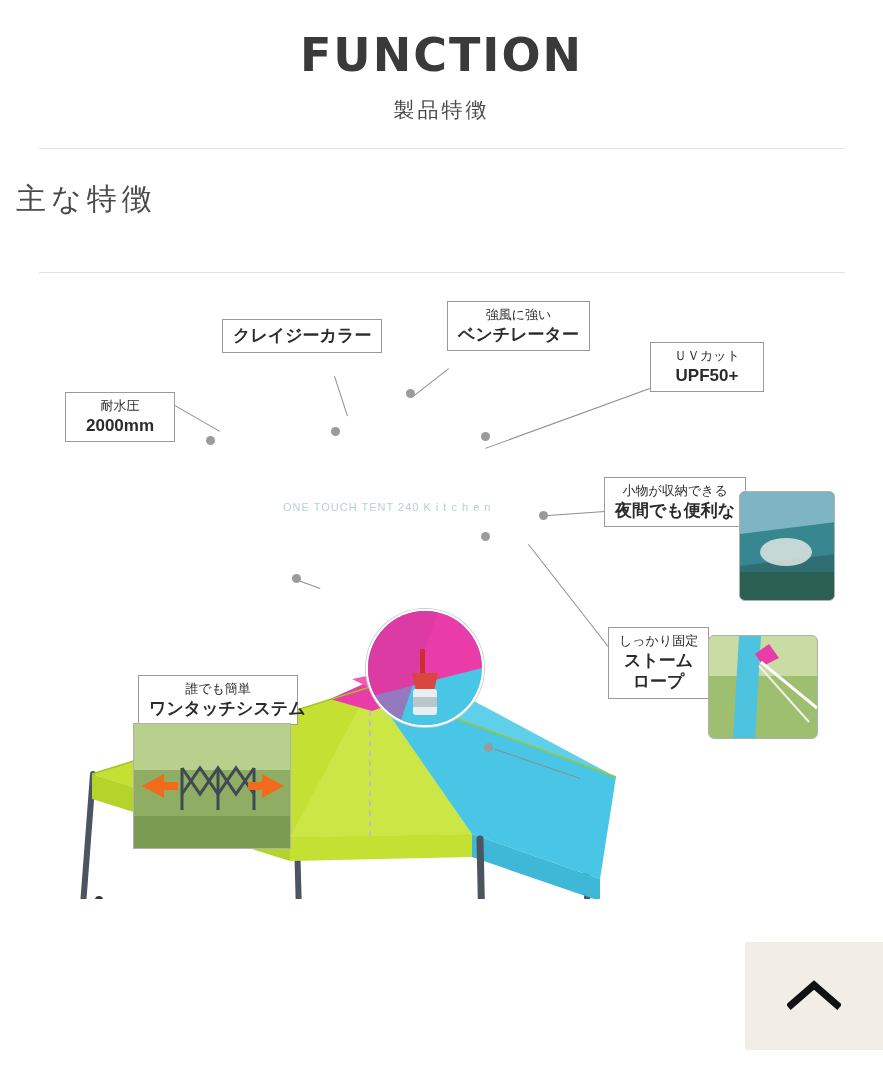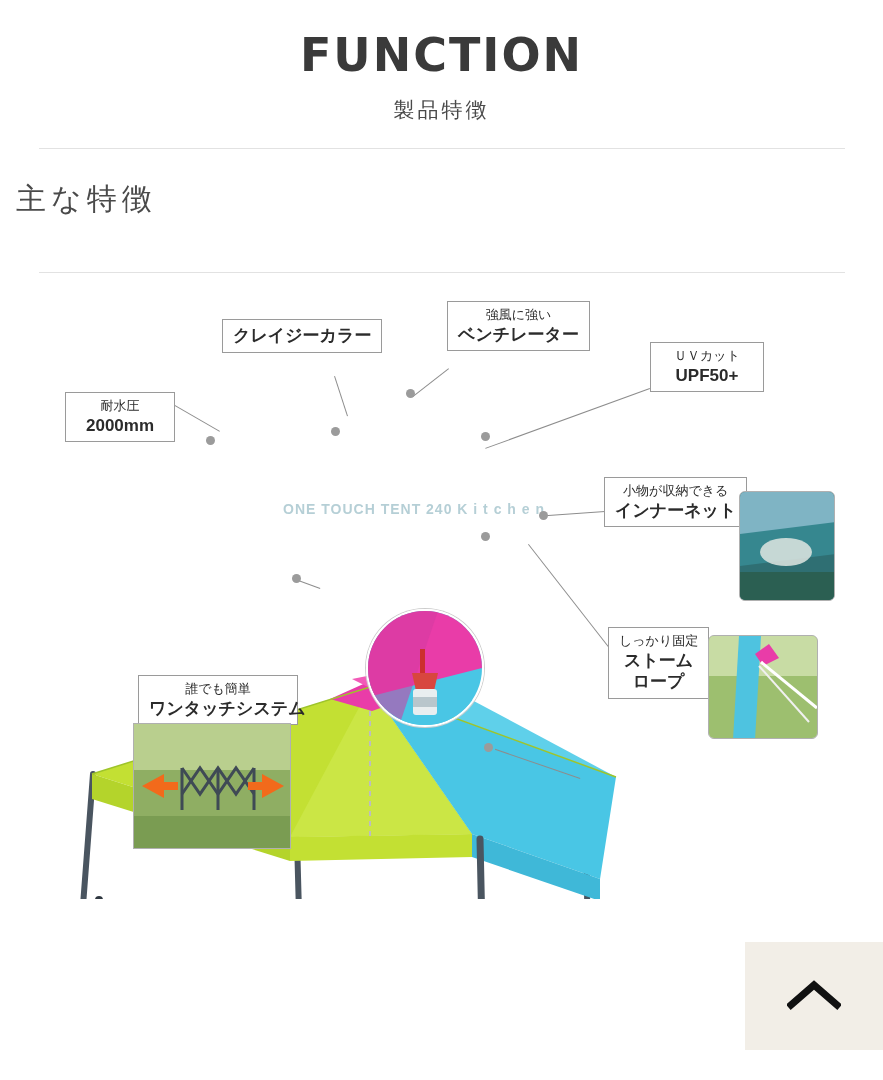--- a/index.html
+++ b/index.html
@@ -116,25 +116,24 @@
     height: 108px;
     background: #f2eee7;
     display: flex;
     align-items: center;
     justify-content: center;
   }
   .totop svg { display:block; }
 
   .wm {
     position: absolute;
-    font-size: 14px;
+    font-size: 11px;
     color: #a9c7cf;
     letter-spacing: 1px;
     opacity: .85;
-    font-weight: bold;
   }
 </style>
 </head>
 <body>
 
 <div class="page">
 
   <div class="header">
     <h1>FUNCTION</h1>
     <div class="sub">製品特徴</div>
@@ -234,21 +233,21 @@
       <span class="big">ベンチレーター</span>
     </div>
 
     <div class="label" style="left:650px; top:63px; width:114px;">
       <span class="small">ＵＶカット</span>
       <span class="big">UPF50+</span>
     </div>
 
     <div class="label" style="left:604px; top:198px;">
       <span class="small">小物が収納できる</span>
-      <span class="big">インナーネット</span>
+      <span class="big">夜間でも便利な</span>
     </div>
 
 
     <div class="label" style="left:608px; top:348px;">
       <span class="small">しっかり固定</span>
       <span class="big">ストーム</span>
       <span class="big">ロープ</span>
     </div>
 
     <div class="label" style="left:138px; top:396px; width:160px;">

